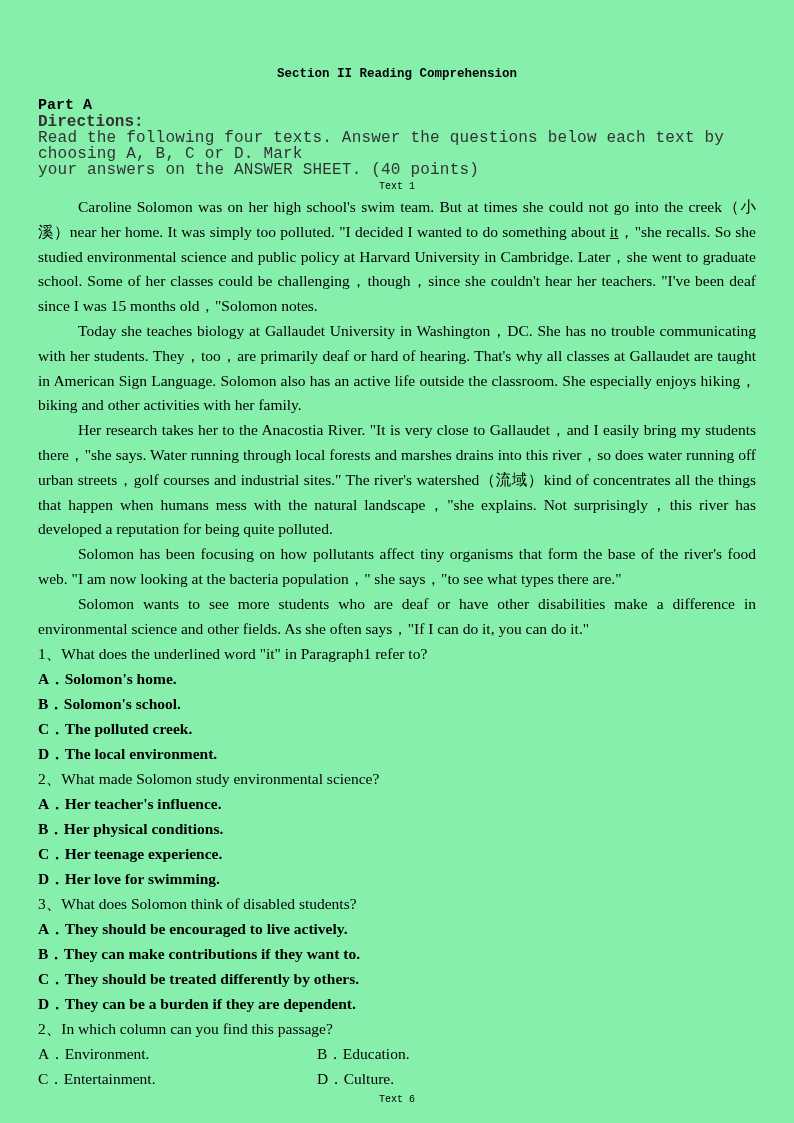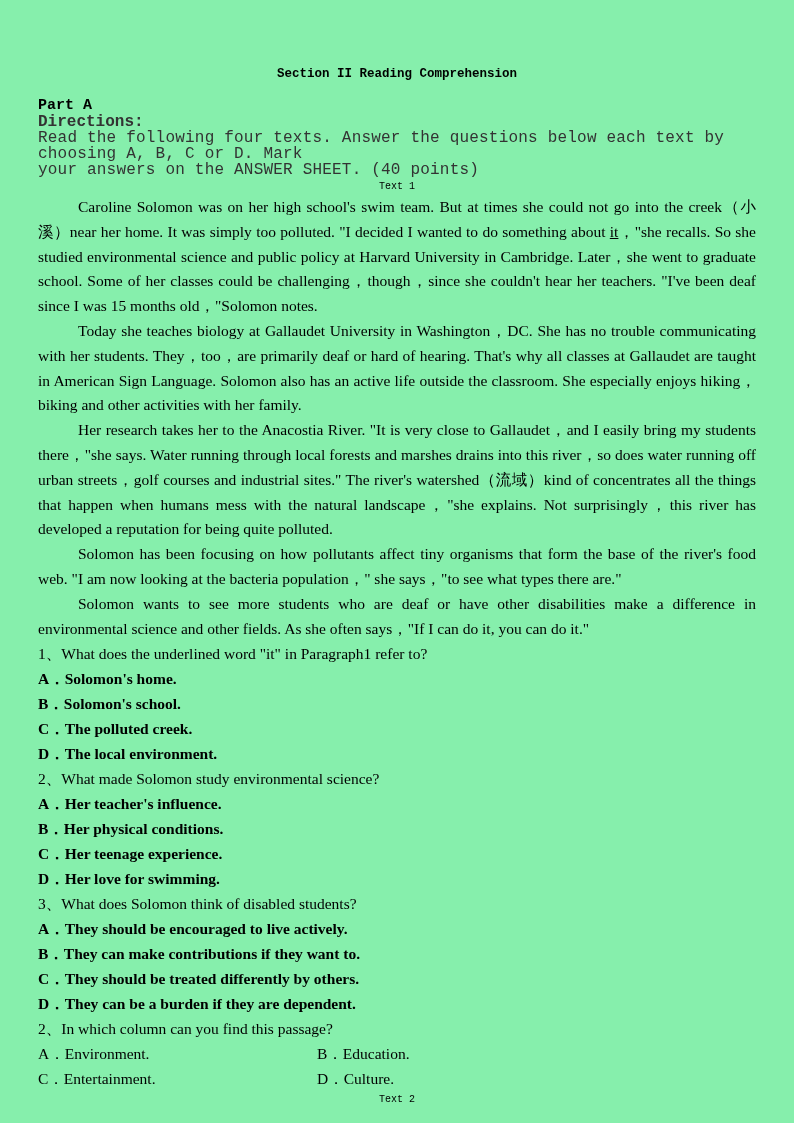--- a/index.html
+++ b/index.html
@@ -117,15 +117,15 @@
   <div>
     <div class="q-stem">2、In which column can you find this passage?</div>
     <div class="q-option-row">
       <span class="opt-col">A．Environment.</span><span>B．Education.</span>
     </div>
     <div class="q-option-row">
       <span class="opt-col">C．Entertainment.</span><span>D．Culture.</span>
     </div>
   </div>
 
-  <div class="text-title mono center footer-title">Text 2</div>
+  <div class="text-title mono center footer-title">Text 6</div>
 
 </div>
 
 </body></html>

